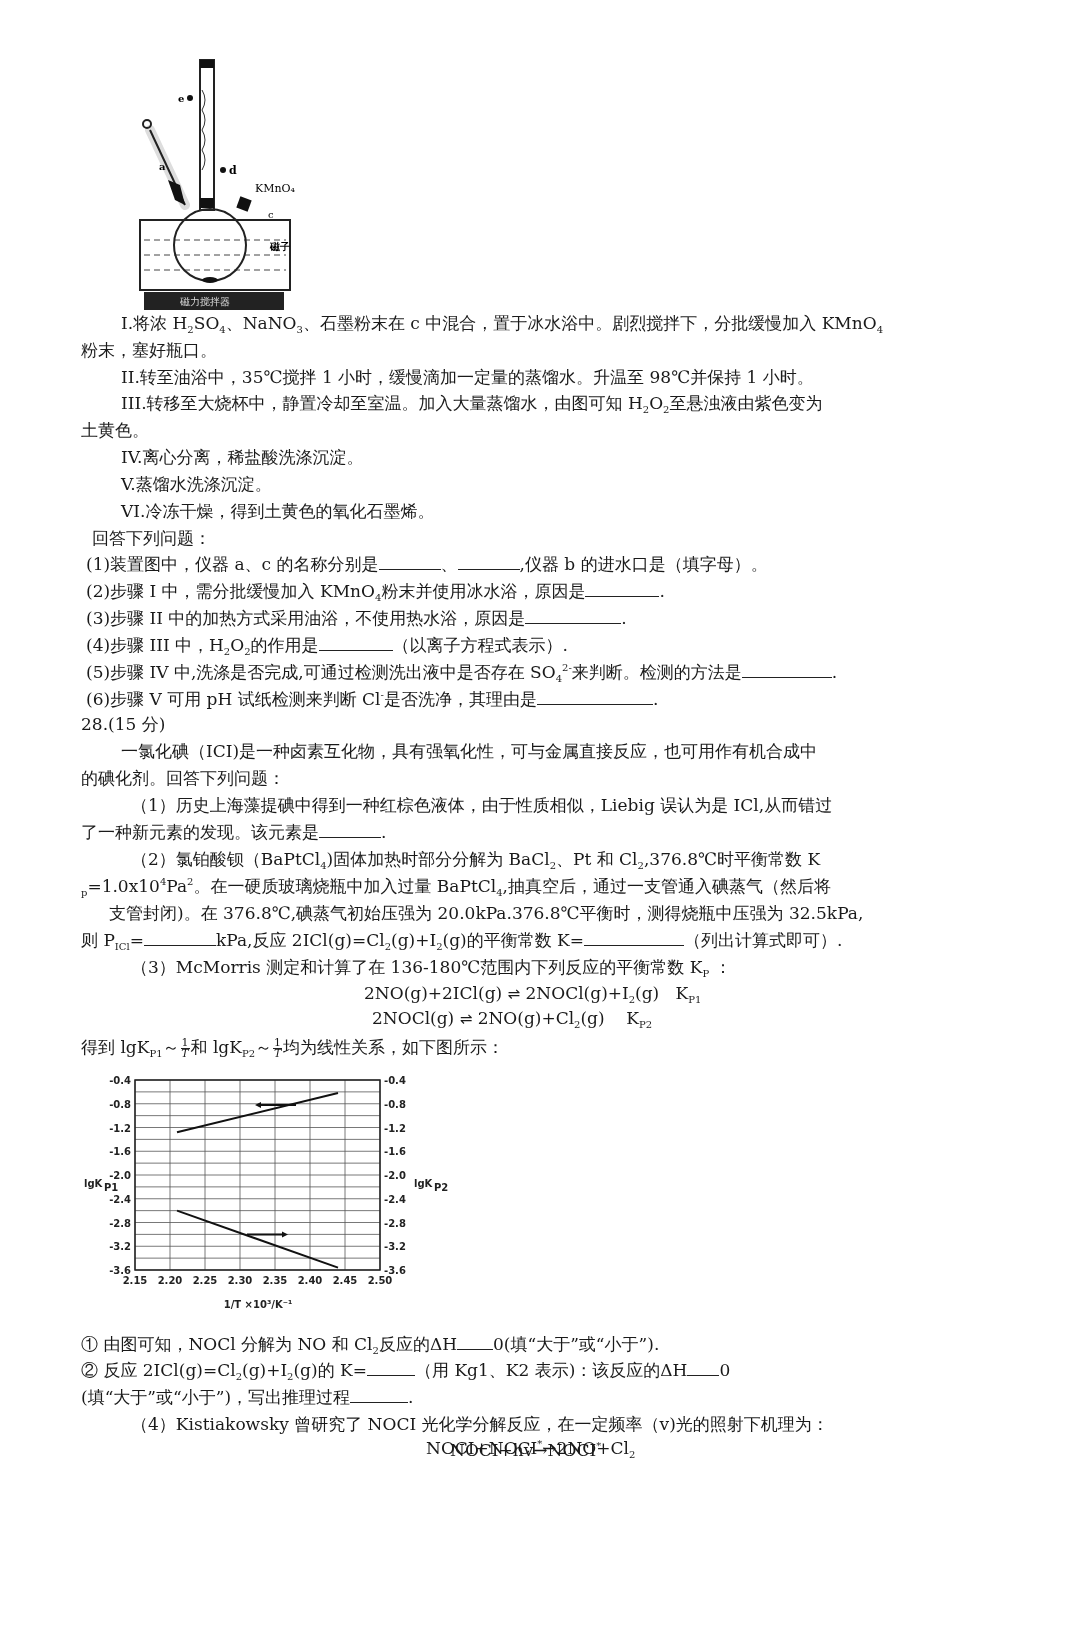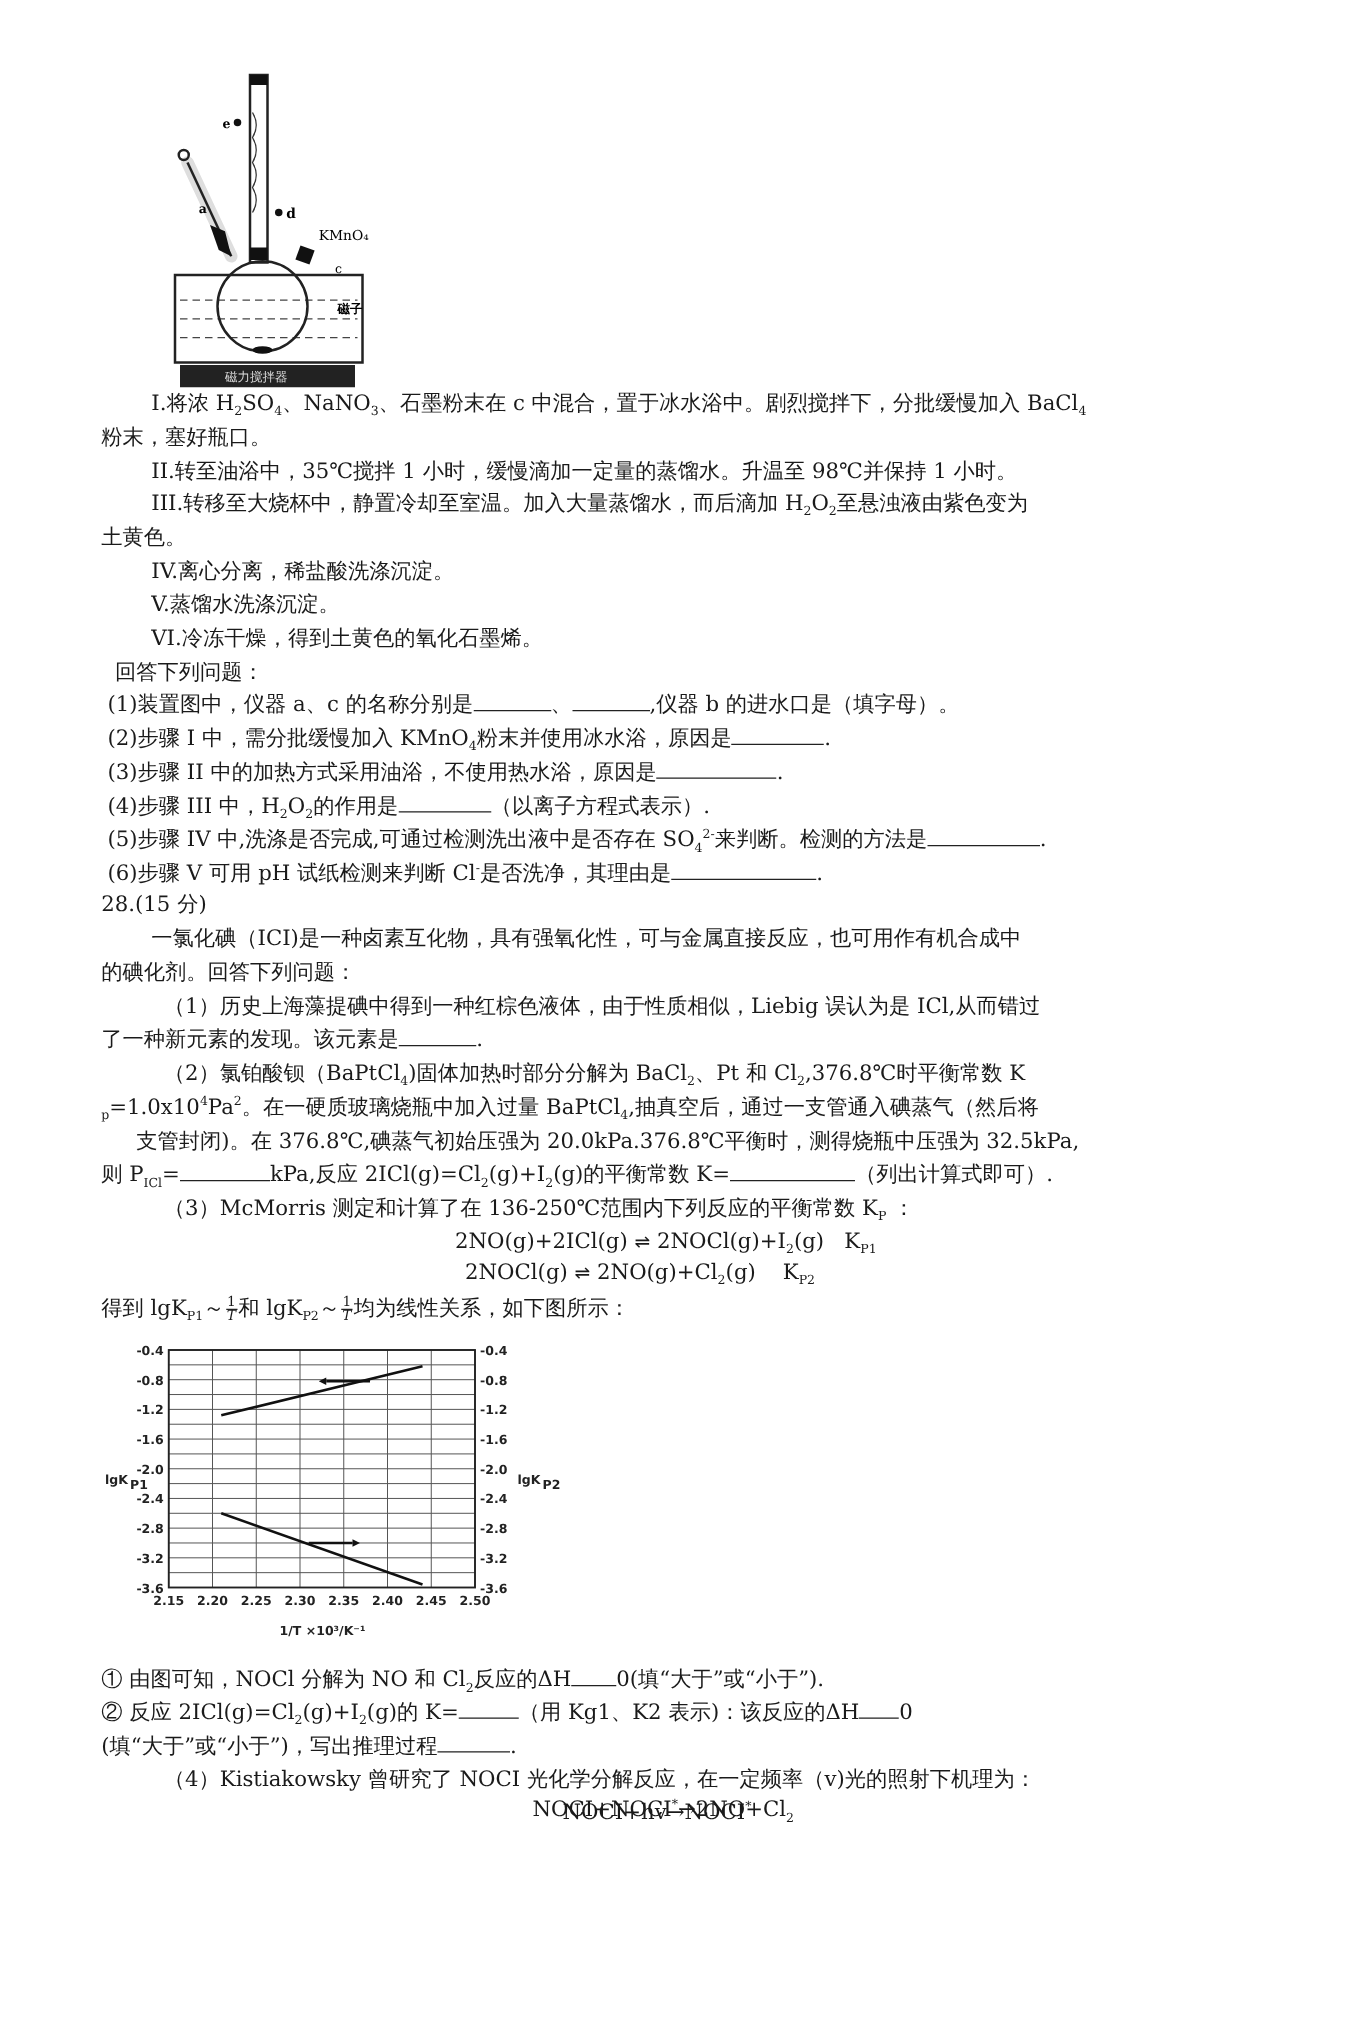--- a/index.html
+++ b/index.html
@@ -44,26 +44,26 @@
   <text x="99" y="154" font-size="11" font-weight="bold">d</text>
   <text x="29" y="150" font-size="10" font-weight="bold">a</text>
   <text x="125" y="172" font-size="11">KMnO₄</text>
   <text x="138" y="198" font-size="10">c</text>
   <text x="140" y="230" font-size="10" font-weight="bold">磁子</text>
   <rect x="14" y="272" width="140" height="18" fill="#222"></rect>
   <text x="50" y="285" font-size="10" fill="#ddd">磁力搅拌器</text>
 </svg>
 
 <div class="line" style="left:121px;top:312px;">
-  <span>I.将浓 H</span><sub>2</sub><span>SO</span><sub>4</sub><span>、NaNO</span><sub>3</sub><span>、石墨粉末在 c 中混合，置于冰水浴中。剧烈搅拌下，分批缓慢加入 BaCl</span><sub>4</sub>
+  <span>I.将浓 H</span><sub>2</sub><span>SO</span><sub>4</sub><span>、NaNO</span><sub>3</sub><span>、石墨粉末在 c 中混合，置于冰水浴中。剧烈搅拌下，分批缓慢加入 KMnO</span><sub>4</sub>
 </div>
 <div class="line" style="left:81px;top:339px;">粉末，塞好瓶口。</div>
 <div class="line" style="left:121px;top:366px;">II.转至油浴中，35℃搅拌 1 小时，缓慢滴加一定量的蒸馏水。升温至 98℃并保持 1 小时。</div>
 <div class="line" style="left:121px;top:392px;">
-  <span>III.转移至大烧杯中，静置冷却至室温。加入大量蒸馏水，而后滴加 H</span><sub>2</sub><span>O</span><sub>2</sub><span>至悬浊液由紫色变为</span>
+  <span>III.转移至大烧杯中，静置冷却至室温。加入大量蒸馏水，由图可知 H</span><sub>2</sub><span>O</span><sub>2</sub><span>至悬浊液由紫色变为</span>
 </div>
 <div class="line" style="left:81px;top:419px;">土黄色。</div>
 <div class="line" style="left:121px;top:446px;">IV.离心分离，稀盐酸洗涤沉淀。</div>
 <div class="line" style="left:121px;top:473px;">V.蒸馏水洗涤沉淀。</div>
 <div class="line" style="left:121px;top:500px;">VI.冷冻干燥，得到土黄色的氧化石墨烯。</div>
 
 <div class="line" style="left:81px;top:527px;margin-left:11px;">回答下列问题：</div>
 <div class="line" style="left:86px;top:553px;text-align:right;">
   <span>(1)装置图中，仪器 a、c 的名称分别是</span><span class="blank" style="width:62px"></span><span>、</span><span class="blank" style="width:62px"></span><span>,仪器 b 的进水口是（填字母）。</span>
 </div>
@@ -94,21 +94,21 @@
   <span>（2）氯铂酸钡（BaPtCl</span><sub>4</sub><span>)固体加热时部分分解为 BaCl</span><sub>2</sub><span>、Pt 和 Cl</span><sub>2</sub><span>,376.8℃时平衡常数 K</span>
 </div>
 <div class="line" style="left:81px;top:875px;">
   <sub>p</sub><span>=1.0x10</span><sup>4</sup><span>Pa</span><sup>2</sup><span>。在一硬质玻璃烧瓶中加入过量 BaPtCl</span><sub>4</sub><span>,抽真空后，通过一支管通入碘蒸气（然后将</span>
 </div>
 <div class="line" style="left:81px;top:902px;margin-left:28px;">支管封闭)。在 376.8℃,碘蒸气初始压强为 20.0kPa.376.8℃平衡时，测得烧瓶中压强为 32.5kPa,</div>
 <div class="line" style="left:81px;top:929px;">
   <span>则 P</span><sub>ICl</sub><span>=</span><span class="blank" style="width:72px"></span><span>kPa,反应 2ICl(g)=Cl</span><sub>2</sub><span>(g)+I</span><sub>2</sub><span>(g)的平衡常数 K=</span><span class="blank" style="width:100px"></span><span>（列出计算式即可）.</span>
 </div>
 <div class="line" style="left:131px;top:956px;">
-  <span>（3）McMorris 测定和计算了在 136-250℃范围内下列反应的平衡常数 K</span><sub>P</sub><span> ：</span>
+  <span>（3）McMorris 测定和计算了在 136-180℃范围内下列反应的平衡常数 K</span><sub>P</sub><span> ：</span>
 </div>
 <div class="line" style="left:364px;top:982px;">
   <span>2NO(g)+2ICl(g)</span> <span class="eq-arrow">⇌</span> <span>2NOCl(g)+I</span><sub>2</sub><span>(g)</span>&nbsp;&nbsp;&nbsp;<span>K</span><sub>P1</sub>
 </div>
 <div class="line" style="left:372px;top:1007px;">
   <span>2NOCl(g)</span> <span class="eq-arrow">⇌</span> <span>2NO(g)+Cl</span><sub>2</sub><span>(g)</span>&nbsp;&nbsp;&nbsp;&nbsp;<span>K</span><sub>P2</sub>
 </div>
 <div class="line" style="left:81px;top:1036px;">
   <span>得到 lgK</span><sub>P1</sub><span>～</span><span class="frac"><span class="num">1</span><span class="den">T</span></span><span>和 lgK</span><sub>P2</sub><span>～</span><span class="frac"><span class="num">1</span><span class="den">T</span></span><span>均为线性关系，如下图所示：</span>
 </div>

